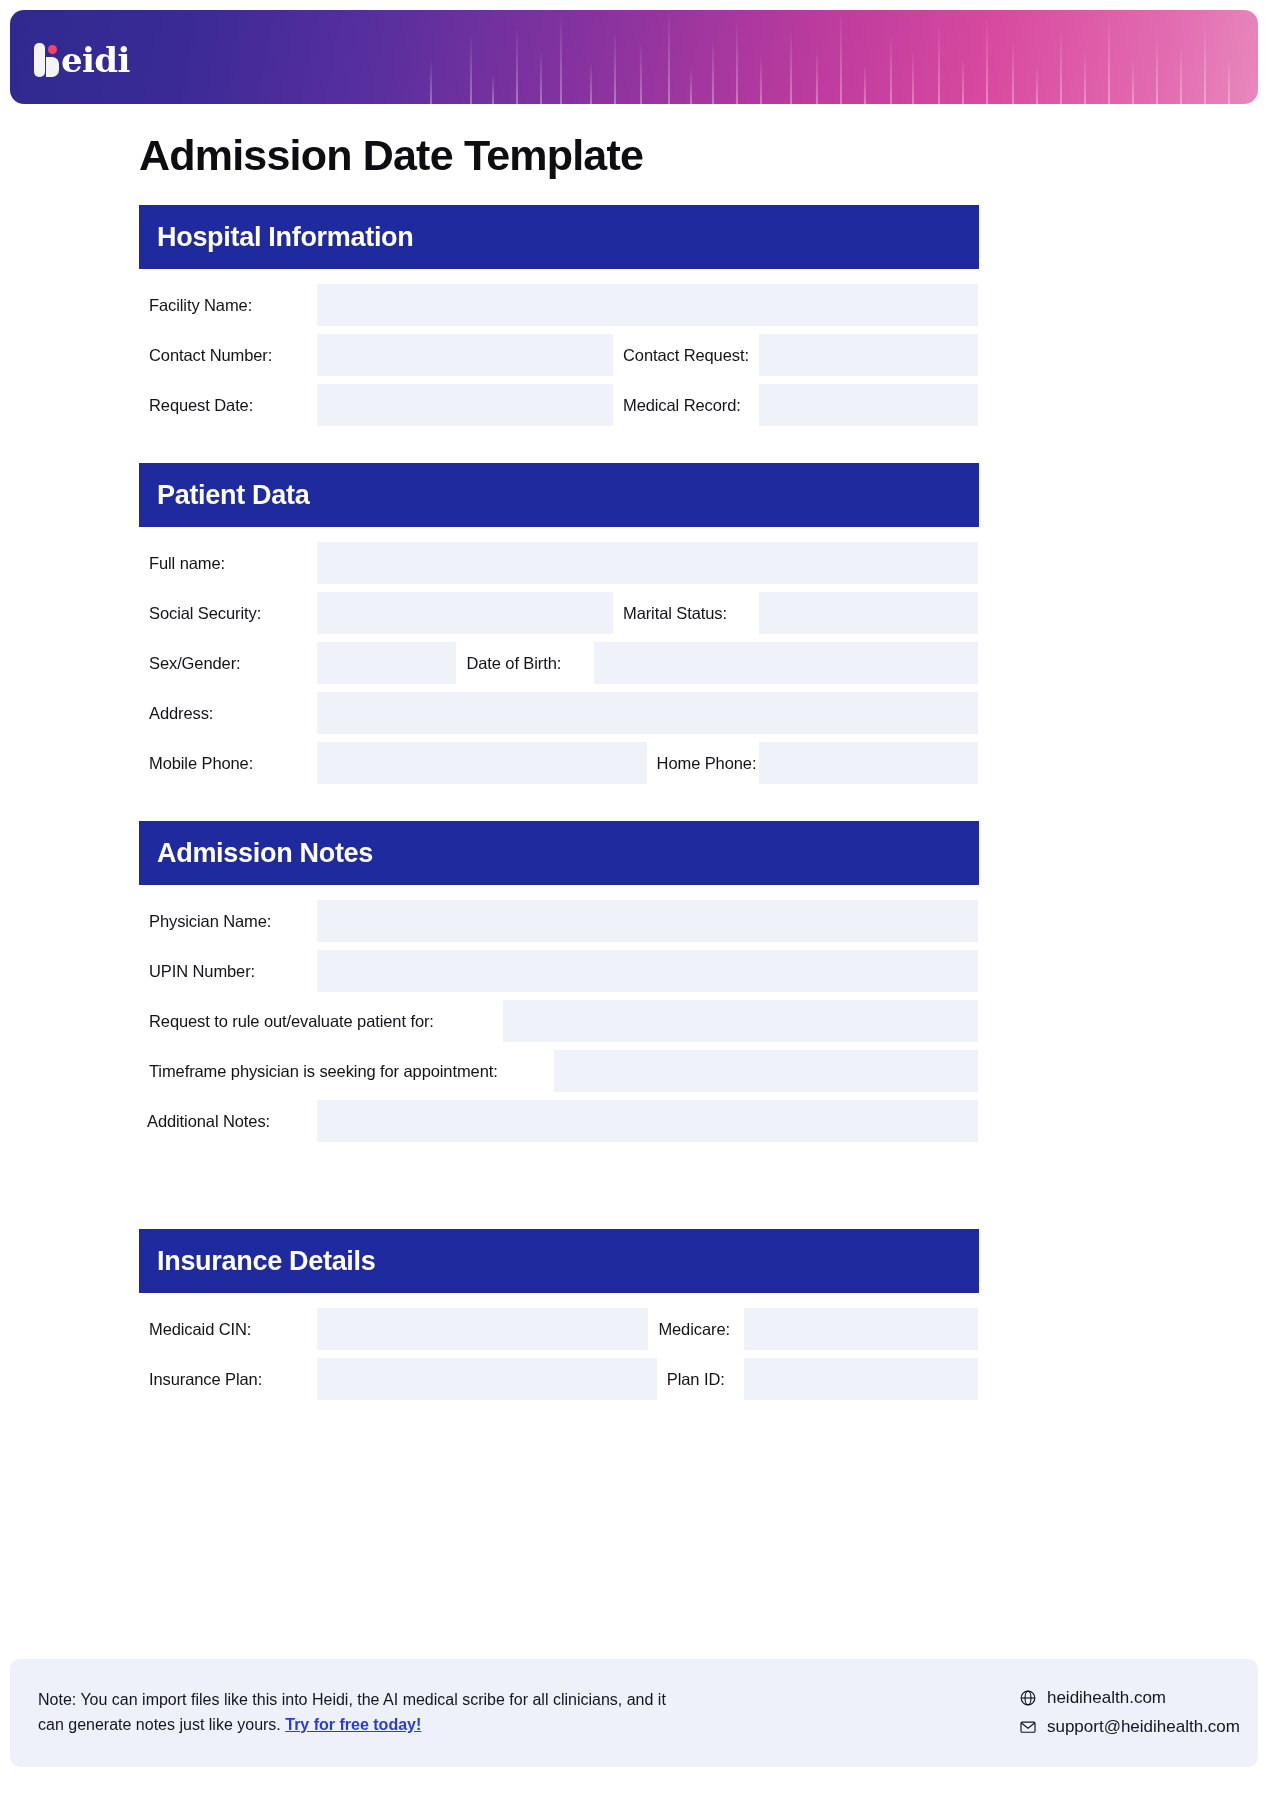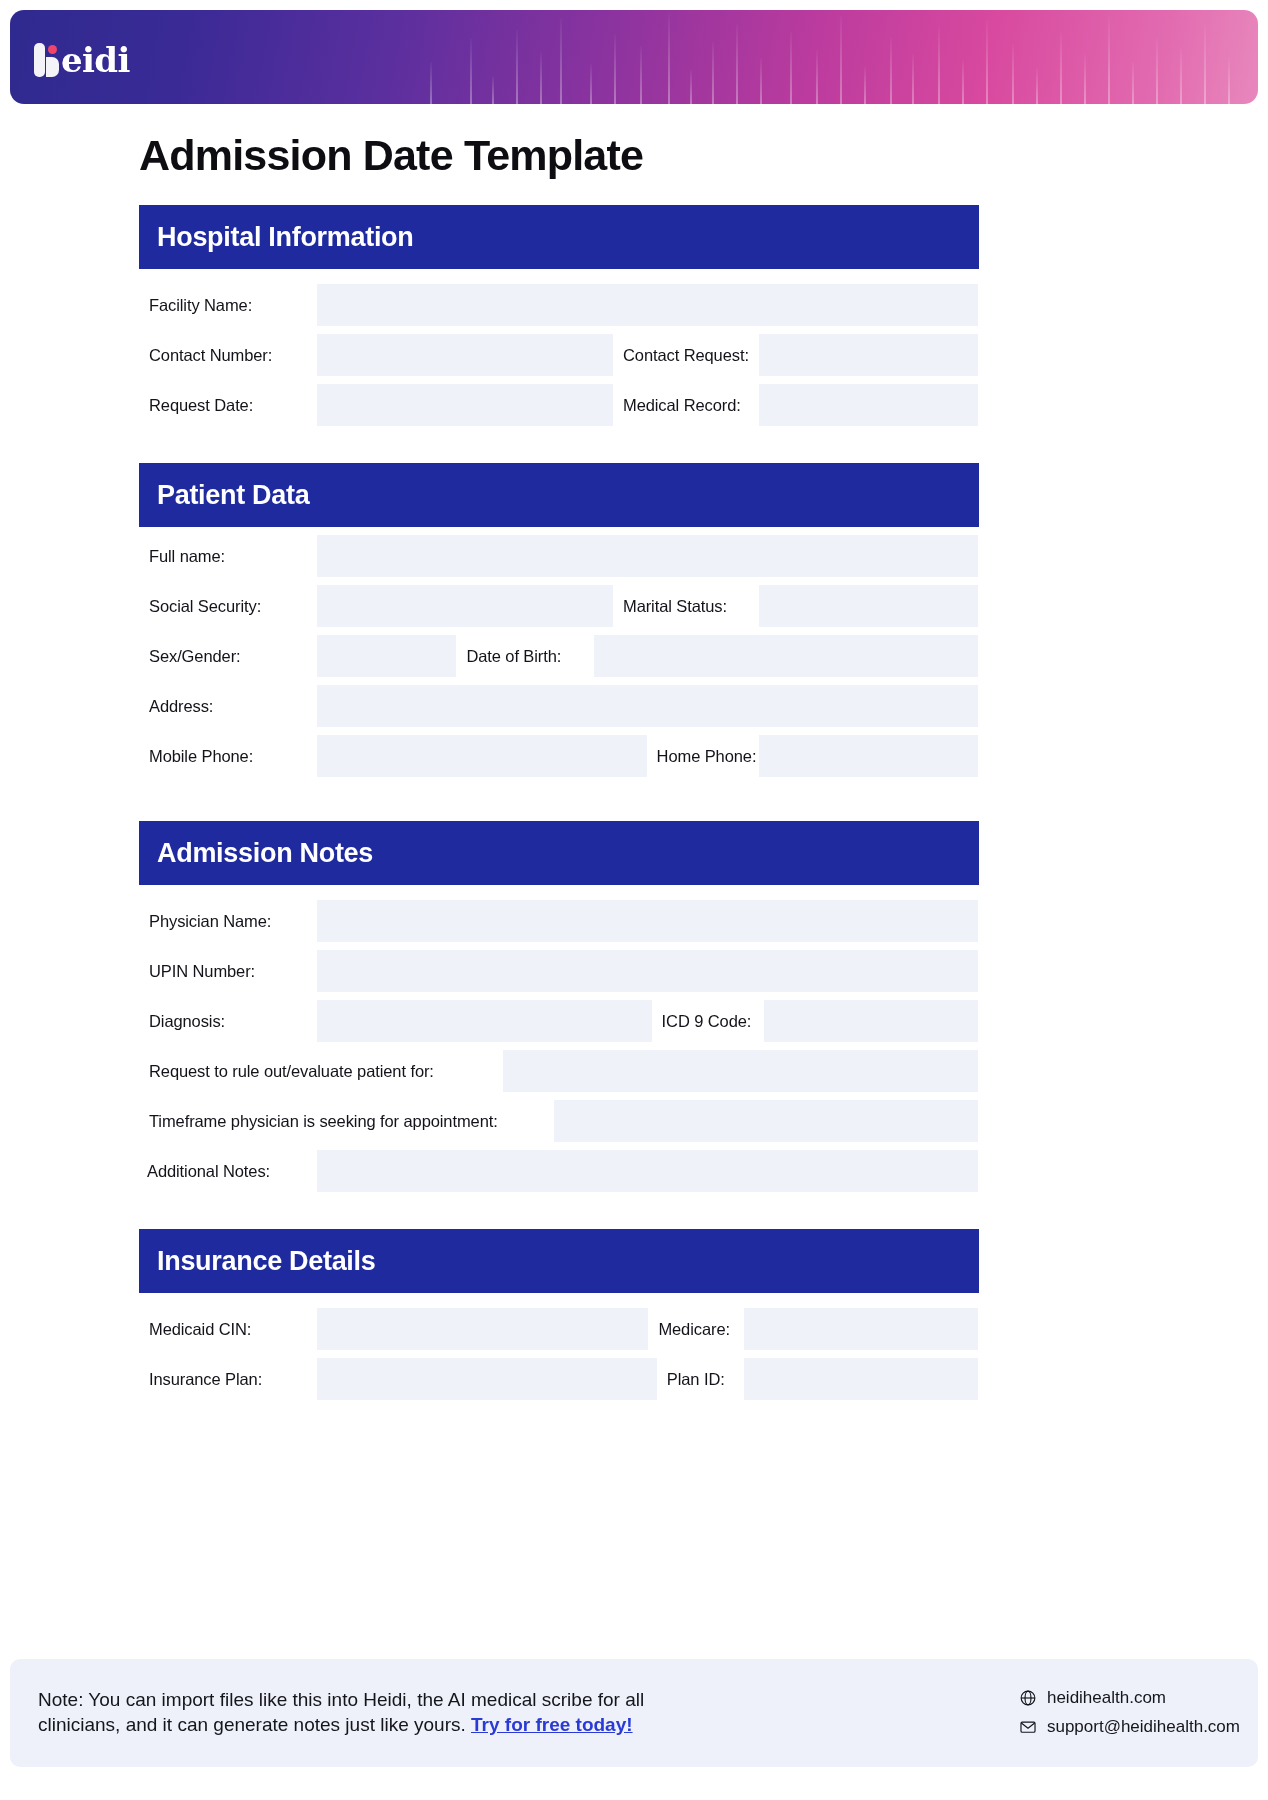--- a/index.html
+++ b/index.html
@@ -146,21 +146,21 @@
     width: 1248px;
     height: 108px;
     background: #eef1f9;
     border-radius: 10px;
   }
   .footer-note {
     position: absolute;
     left: 28px;
     top: 28px;
     width: 640px;
-    font-size: 19px;
+    font-size: 16px;
     line-height: 25px;
     color: #15151c;
   }
   .footer-note a {
     color: #2a3ad6;
     font-weight: 700;
     text-decoration: underline;
   }
   .footer-contact {
     position: absolute;
@@ -260,21 +260,21 @@
           <div class="lbl" style="left: 484px;">Medical Record:</div>
           <div class="fld" style="left: 178px; width: 296px;"></div>
           <div class="fld" style="left: 620px; width: 219px;"></div>
         </div>
       </div>
     </div>
     <div class="section" style="top: 463px;">
       <div class="section-header">
         <span>Patient Data</span>
       </div>
-      <div style="padding-top: 4px;">
+      <div style="padding-top: 11px;">
         <div class="row">
           <div class="lbl" style="left: 10px;">Full name:</div>
           <div class="fld" style="left: 178px; width: 661px;"></div>
         </div>
         <div class="row">
           <div class="lbl" style="left: 10px;">Social Security:</div>
           <div class="lbl" style="left: 484px;">Marital Status:</div>
           <div class="fld" style="left: 178px; width: 296px;"></div>
           <div class="fld" style="left: 620px; width: 219px;"></div>
         </div>
@@ -301,26 +301,20 @@
         <span>Admission Notes</span>
       </div>
       <div style="padding-top: 11px;">
         <div class="row">
           <div class="lbl" style="left: 10px;">Physician Name:</div>
           <div class="fld" style="left: 178px; width: 661px;"></div>
         </div>
         <div class="row">
           <div class="lbl" style="left: 10px;">UPIN Number:</div>
           <div class="fld" style="left: 178px; width: 661px;"></div>
-        </div>
-        <div class="row">
-          <div class="lbl" style="left: 10px;">Diagnosis:</div>
-          <div class="lbl" style="left: 522.6px;">ICD 9 Code:</div>
-          <div class="fld" style="left: 178px; width: 334.6px;"></div>
-          <div class="fld" style="left: 625px; width: 214px;"></div>
         </div>
         <div class="row">
           <div class="lbl" style="left: 10px;">Request to rule out/evaluate patient for:</div>
           <div class="fld" style="left: 364.4px; width: 474.6px;"></div>
         </div>
         <div class="row">
           <div class="lbl" style="left: 10px;">Timeframe physician is seeking for appointment:</div>
           <div class="fld" style="left: 414.8px; width: 424.2px;"></div>
         </div>
         <div class="row">

